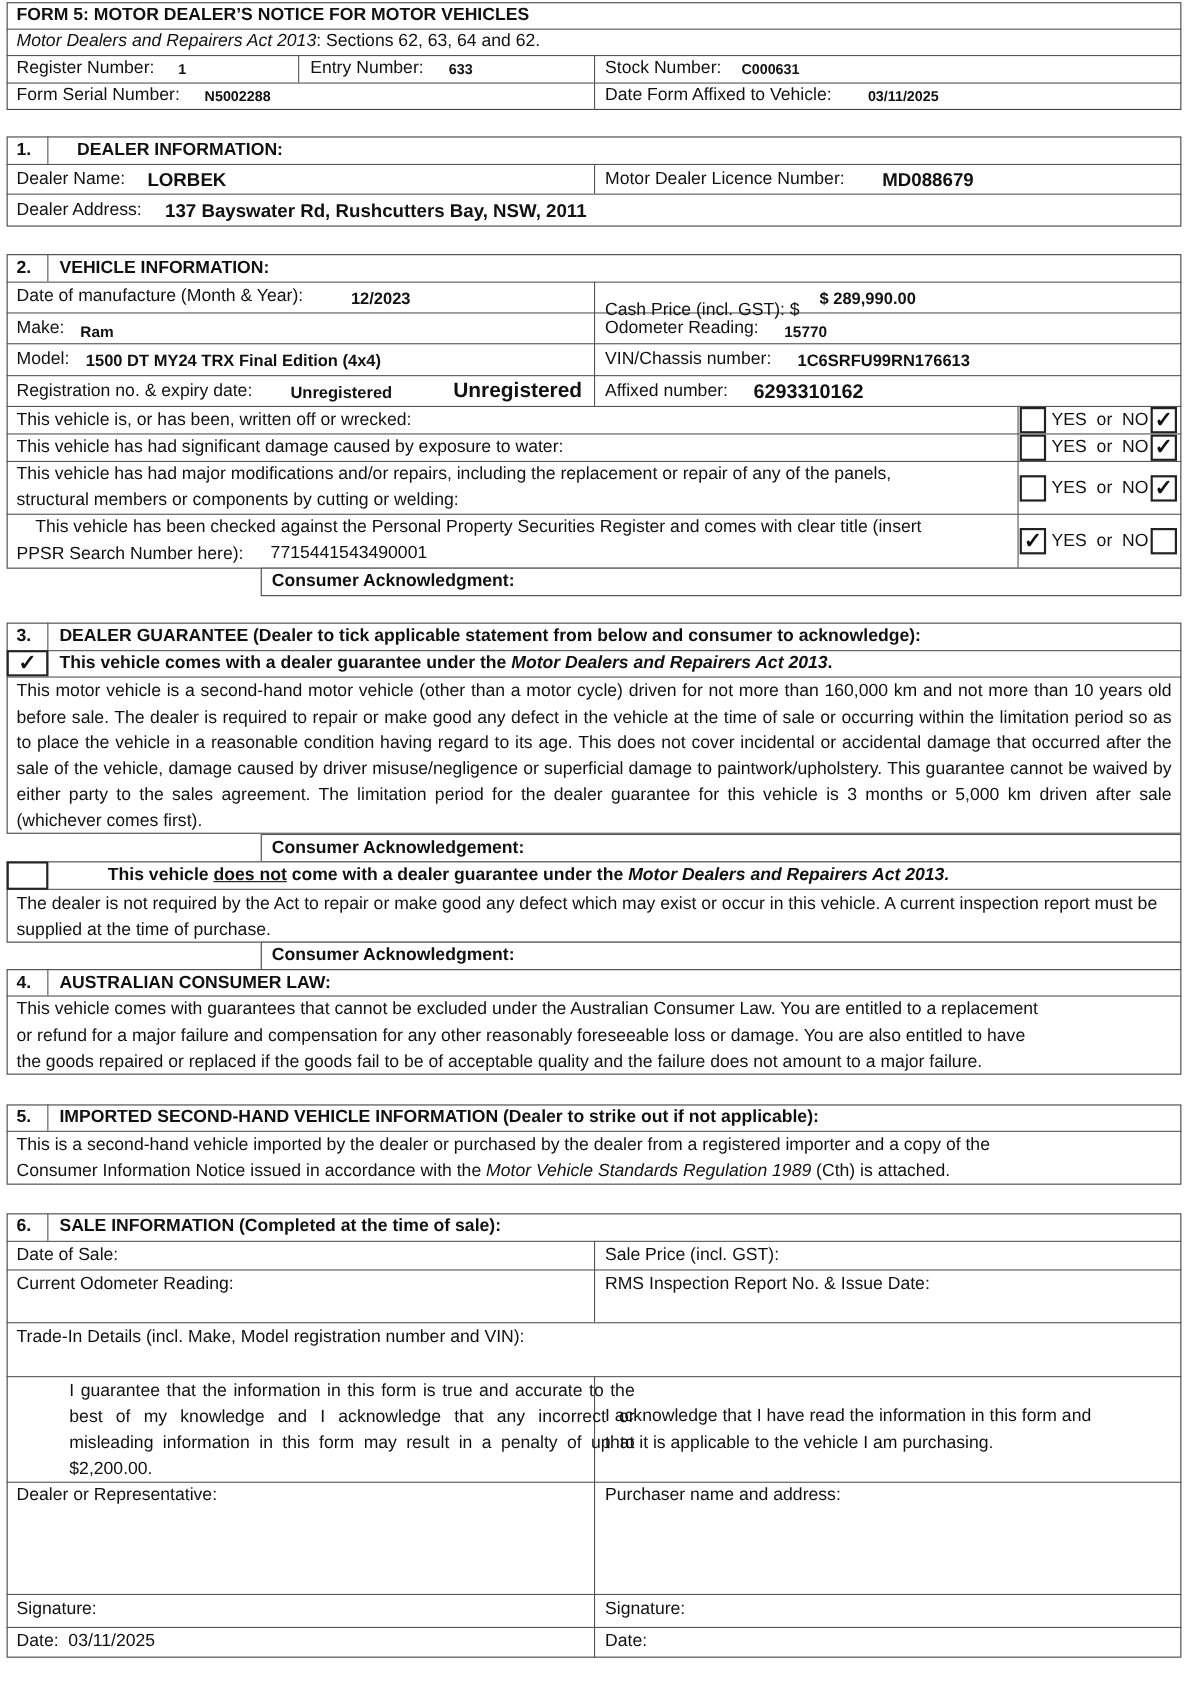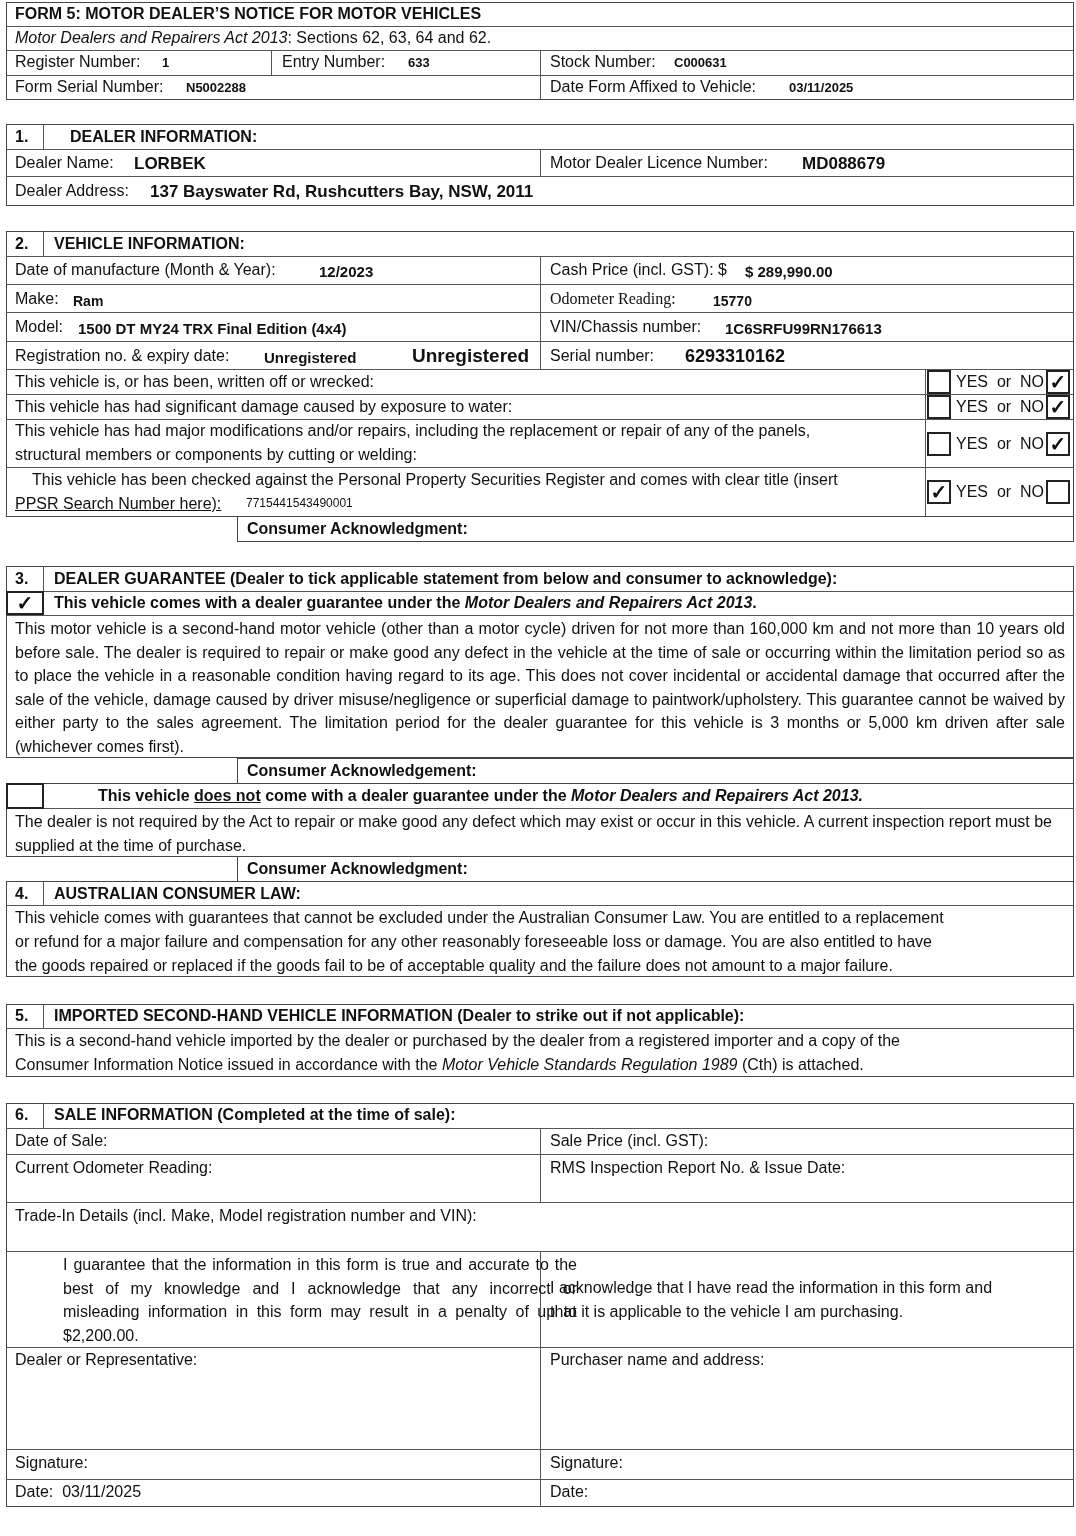--- a/index.html
+++ b/index.html
@@ -67,58 +67,58 @@
 <div class="hl" style="left:6px;top:467px;width:1068px;"></div>
 <div class="vl" style="left:43px;top:231px;height:25px;"></div>
 <div class="vl" style="left:540px;top:256px;height:113px;"></div>
 <div class="vl" style="left:925px;top:369px;height:148px;"></div>
 
 <div class="t b" style="left:15px;top:234px;">2.</div>
 <div class="t b" style="left:54px;top:234px;">VEHICLE INFORMATION:</div>
 
 <div class="t" style="left:15px;top:260px;">Date of manufacture (Month &amp; Year):</div>
 <div class="t v" style="left:319px;top:262px;font-size:15px;">12/2023</div>
-<div class="t" style="left:550px;top:260px;">Cash Price (incl. GST): $</div>
+<div class="t" style="left:550px;top:272px;">Cash Price (incl. GST): $</div>
 <div class="t v" style="left:745px;top:262px;font-size:15px;">$ 289,990.00</div>
 
 <div class="t" style="left:15px;top:289px;">Make:</div>
 <div class="t v" style="left:73px;top:291px;">Ram</div>
-<div class="t" style="left:550px;top:289px;font-family:Liberation Serif, serif;">Odometer Reading:</div>
+<div class="t" style="left:550px;top:289px;">Odometer Reading:</div>
 <div class="t v" style="left:713px;top:291px;">15770</div>
 
 <div class="t" style="left:15px;top:317px;">Model:</div>
 <div class="t v" style="left:78px;top:319px;font-size:15px;">1500 DT MY24 TRX Final Edition (4x4)</div>
 <div class="t" style="left:550px;top:317px;">VIN/Chassis number:</div>
 <div class="t v" style="left:725px;top:319px;font-size:15px;">1C6SRFU99RN176613</div>
 
 <div class="t" style="left:15px;top:346px;">Registration no. &amp; expiry date:</div>
 <div class="t v" style="left:264px;top:348px;font-size:15px;">Unregistered</div>
 <div class="t b" style="left:412px;top:346px;font-size:19px;">Unregistered</div>
-<div class="t" style="left:550px;top:346px;">Serial number:</div>
+<div class="t" style="left:550px;top:346px;">Affixed number:</div>
 <div class="t b" style="left:685px;top:346px;font-size:18px;">6293310162</div>
 
 <div class="t" style="left:15px;top:372px;">This vehicle is, or has been, written off or wrecked:</div>
 <div class="chk" style="left:927px;top:370px;" id="q0yes"></div>
 <div class="t" style="left:956px;top:372px;"><span>YES</span>&nbsp; <span>or</span>&nbsp; <span>NO</span></div>
 <div class="chk" style="left:1046px;top:370px;" id="q0no">✓</div>
 
 <div class="t" style="left:15px;top:397px;">This vehicle has had significant damage caused by exposure to water:</div>
 <div class="chk" style="left:927px;top:395px;" id="q1yes"></div>
 <div class="t" style="left:956px;top:397px;"><span>YES</span>&nbsp; <span>or</span>&nbsp; <span>NO</span></div>
 <div class="chk" style="left:1046px;top:395px;" id="q1no">✓</div>
 
 <div class="t" style="left:15px;top:421px;">This vehicle has had major modifications and/or repairs, including the replacement or repair of any of the panels,</div>
 <div class="t" style="left:15px;top:445px;">structural members or components by cutting or welding:</div>
 <div class="chk" style="left:927px;top:432px;" id="q2yes"></div>
 <div class="t" style="left:956px;top:434px;"><span>YES</span>&nbsp; <span>or</span>&nbsp; <span>NO</span></div>
 <div class="chk" style="left:1046px;top:432px;" id="q2no">✓</div>
 
 <div class="t" style="left:32px;top:470px;">This vehicle has been checked against the Personal Property Securities Register and comes with clear title (insert</div>
-<div class="t" style="left:15px;top:494px;text-decoration:underline;">PPSR Search Number here):</div>
-<div class="t" style="left:246px;top:493px;font-size:12px;">7715441543490001</div>
+<div class="t" style="left:15px;top:494px;">PPSR Search Number here):</div>
+<div class="t" style="left:246px;top:493px;font-size:16px;">7715441543490001</div>
 <div class="chk" style="left:927px;top:480px;" id="q3yes">✓</div>
 <div class="t" style="left:956px;top:482px;"><span>YES</span>&nbsp; <span>or</span>&nbsp; <span>NO</span></div>
 <div class="chk" style="left:1046px;top:480px;" id="q3no"></div>
 
 <div class="box" style="left:237px;top:516px;width:837px;height:26px;"></div>
 <div class="t b" style="left:247px;top:519px;">Consumer Acknowledgment:</div>
 
 <div class="box" style="left:6px;top:566px;width:1068px;height:192px;"></div>
 <div class="hl" style="left:6px;top:591px;width:1068px;"></div>
 <div class="hl" style="left:6px;top:615px;width:1068px;"></div>

